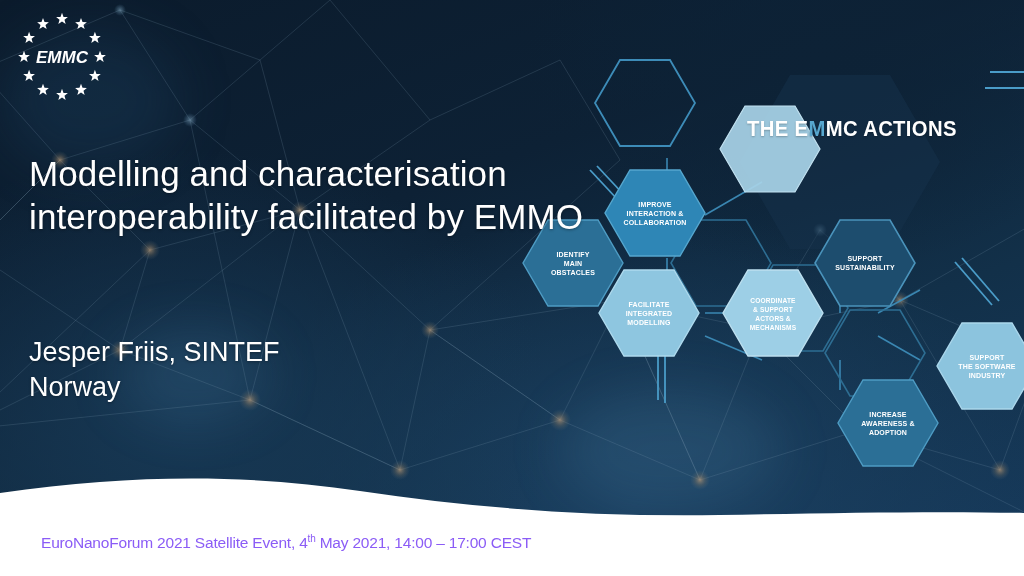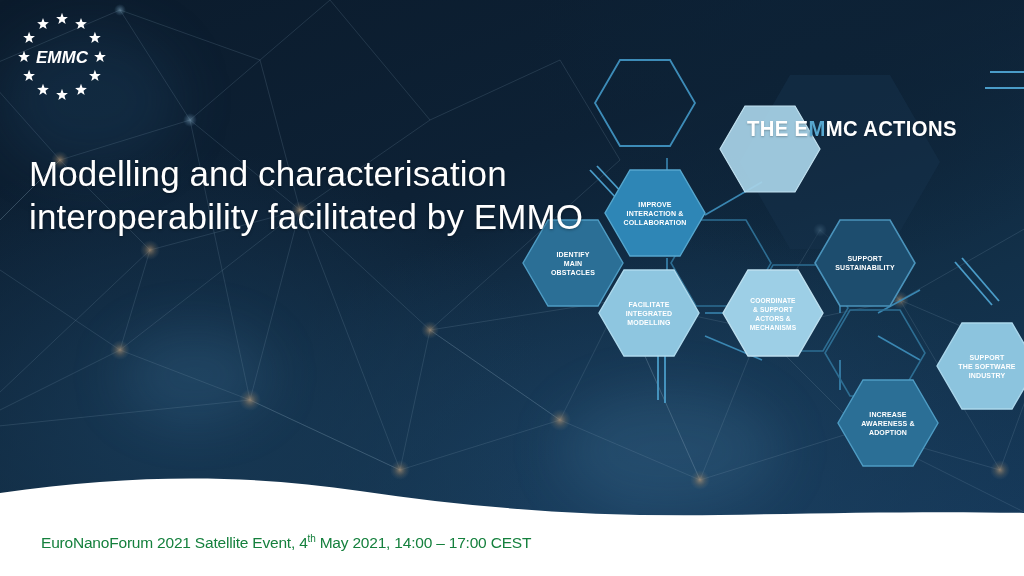--- a/index.html
+++ b/index.html
@@ -92,21 +92,21 @@
     font-weight: 300;
     white-space: pre-line;
     text-shadow: 0 1px 3px rgba(0,0,0,0.35);
   }
 
   
   .footer {
     position: absolute;
     left: 41px;
     top: 534px;
-    color: #15803d;
+    color: #8b5cf6;
     font-size: 15.5px;
     font-weight: 400;
     letter-spacing: -0.2px;
   }
   .footer sup {
     font-size: 10px;
     vertical-align: super;
     line-height: 0;
   }
 
@@ -332,20 +332,22 @@
           <polygon points="14.00,44.80 15.53,48.89 19.90,49.08 16.48,51.80 17.64,56.02 14.00,53.60 10.36,56.02 11.52,51.80 8.10,49.08 12.47,48.89" fill="#ffffff"></polygon>
           <polygon points="19.09,25.80 20.62,29.89 24.99,30.08 21.57,32.80 22.74,37.02 19.09,34.60 15.45,37.02 16.61,32.80 13.19,30.08 17.56,29.89" fill="#ffffff"></polygon>
           <polygon points="33.00,11.89 34.53,15.98 38.90,16.18 35.48,18.90 36.64,23.11 33.00,20.70 29.36,23.11 30.52,18.90 27.10,16.18 31.47,15.98" fill="#ffffff"></polygon>
         </g>
       <text x="52" y="57" text-anchor="middle" font-family="Liberation Sans, sans-serif" font-size="17" font-weight="bold" font-style="italic" fill="#ffffff">EMMC</text>
     </svg>
   </div>
 
   <div class="title">Modelling and characterisation interoperability facilitated by EMMO</div>
 
+  <div class="author">Jesper Friis, SINTEF
+Norway</div>
 
   <svg class="wave" viewBox="0 0 1024 121" preserveAspectRatio="none">
     <path d="M0,38 C140,18 250,20 360,36 C480,54 600,62 720,60 C830,58 940,56 1024,58 L1024,121 L0,121 Z" fill="#ffffff"></path>
   </svg>
 
   <div class="footer">
     <span>EuroNanoForum 2021 Satellite Event, 4</span><sup>th</sup><span> May 2021, 14:00 – 17:00 CEST</span>
   </div>
 
 </div>

